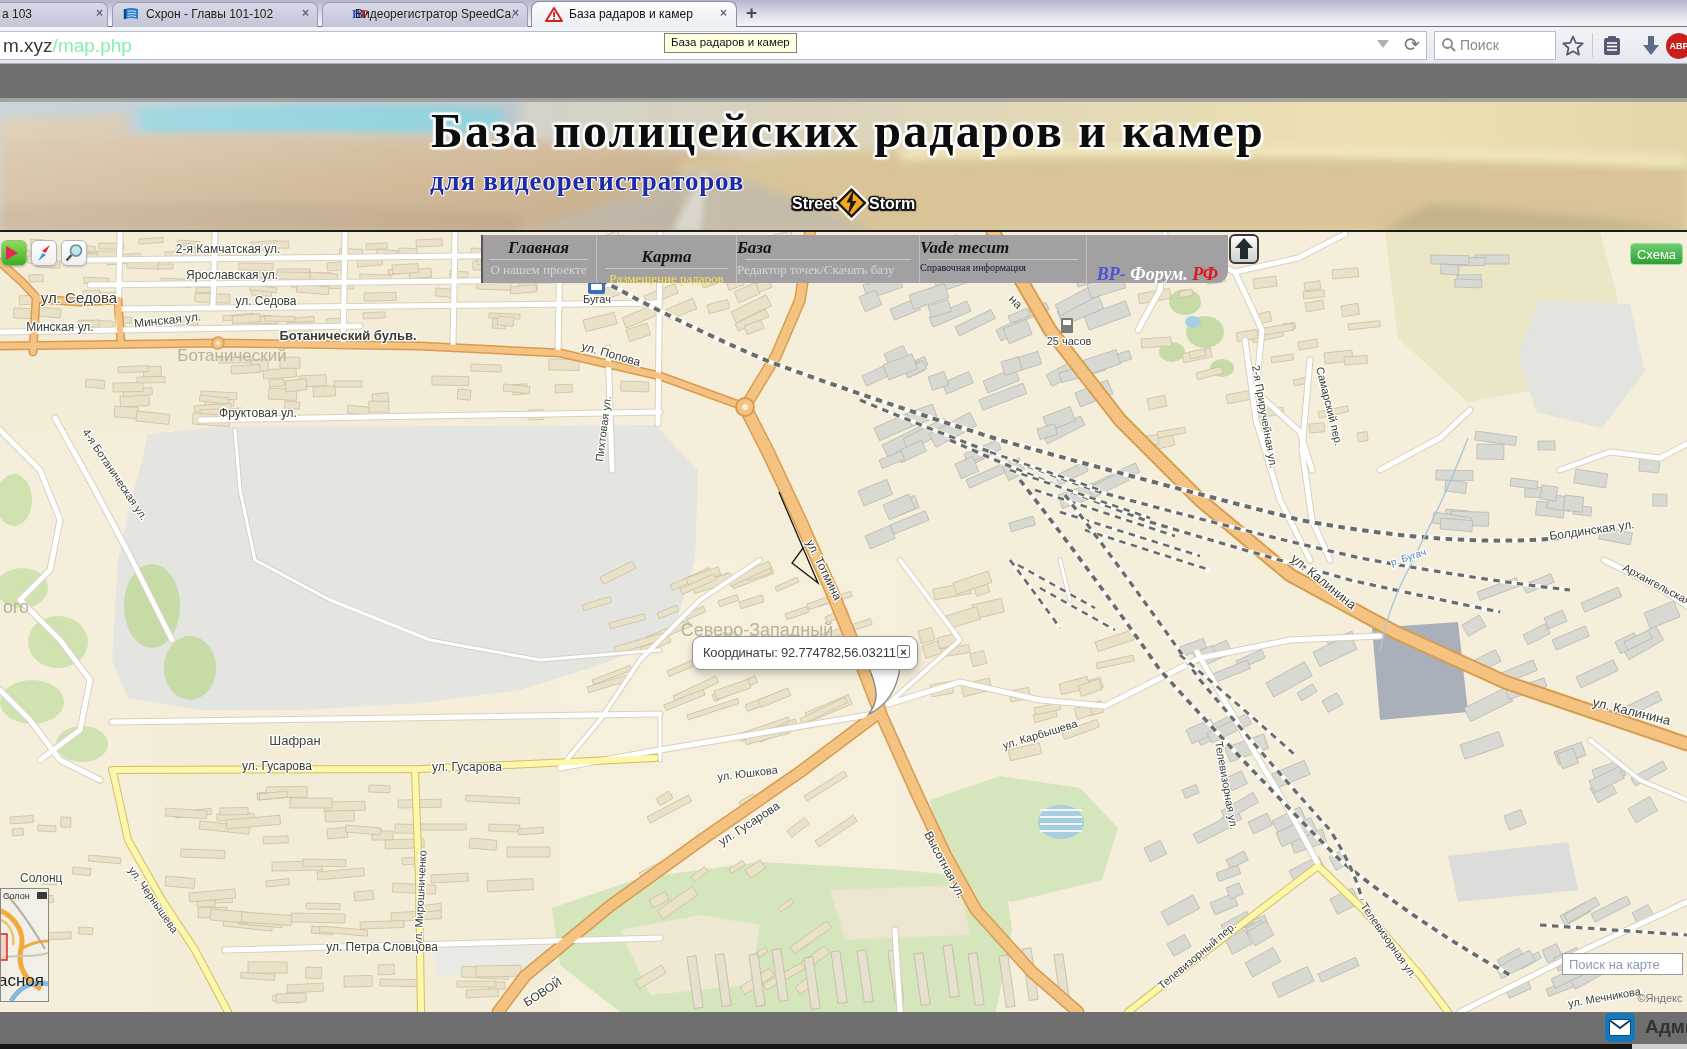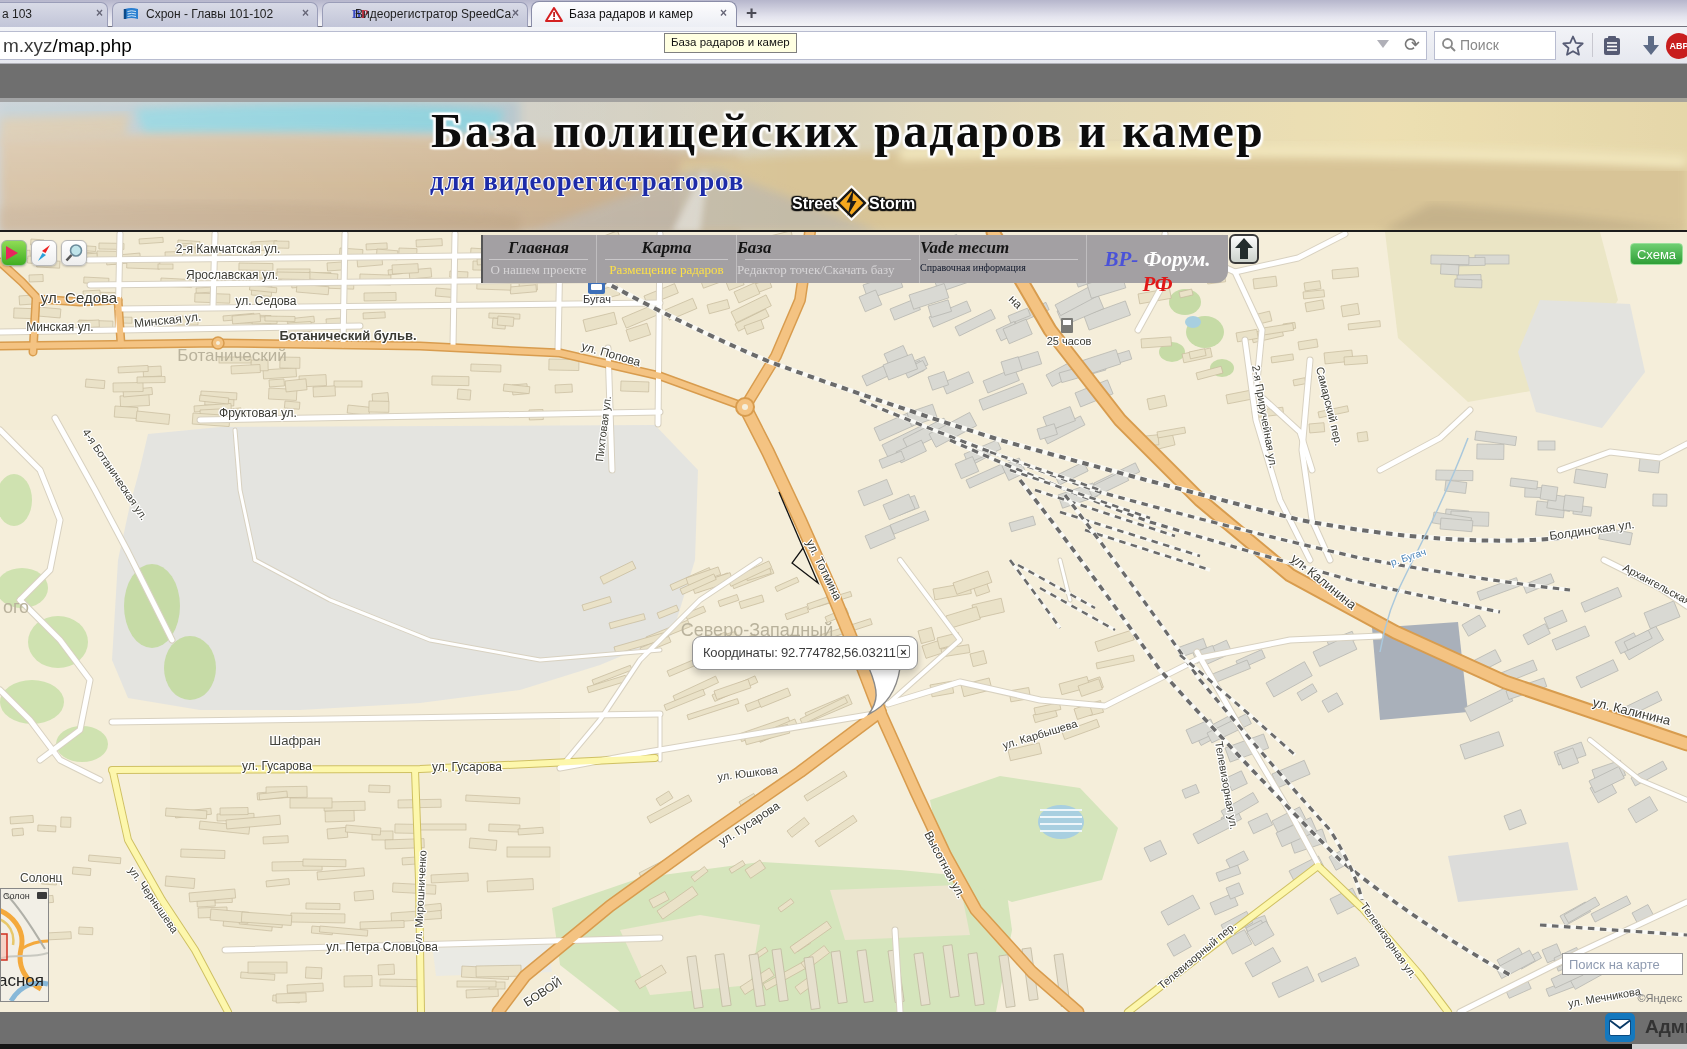--- a/index.html
+++ b/index.html
@@ -31,21 +31,21 @@
     <path d="M9 1 L17 14 L1 14 Z" fill="#fff" stroke="#d42020" stroke-width="2" stroke-linejoin="round"></path>
     <rect x="8.2" y="5" width="1.8" height="5" fill="#c02020"></rect>
     <rect x="8.2" y="11" width="1.8" height="1.8" fill="#c02020"></rect>
   </svg>
 <div class="abs" style="left:569px;top:7px;font-size:12px;color:#111">База радаров и камер</div>
 <div class="abs" style="left:720px;top:6px;font-size:12px;color:#667;font-weight:bold">×</div>
 <div class="abs" style="left:746px;top:2px;font-size:19px;color:#4a4a55;font-weight:bold">+</div>
 
 <div class="abs" style="left:0;top:27px;width:1687px;height:37px;background:linear-gradient(#f2f3f7,#e6e8ef);border-bottom:1px solid #b0b0b8"></div>
 <div class="abs" style="left:0;top:31px;width:1427px;height:29px;background:#fff;border:1px solid #b8bcd0;border-left:none"></div>
-<div class="abs" style="left:3px;top:35px;font-size:19px;color:#3a3a3a">m.xyz<span style="color:#000000">/map.php</span></div>
+<div class="abs" style="left:3px;top:35px;font-size:19px;color:#3a3a3a">m.xyz<span style="color:#86efac">/map.php</span></div>
 <div class="abs" style="left:1377px;top:40px;width:0;height:0;border-left:6px solid transparent;border-right:6px solid transparent;border-top:8px solid #b0b0b8"></div>
 <div class="abs" style="left:1404px;top:33px;font-size:19px;color:#777">⟳</div>
 <div class="abs" style="left:1434px;top:31px;width:122px;height:29px;background:#fff;border:1px solid #b8bcd0"></div>
 <svg class="abs" style="left:1441px;top:37px" width="16" height="16" viewBox="0 0 16 16">
     <circle cx="6.5" cy="6.5" r="4.5" fill="none" stroke="#888" stroke-width="1.8"></circle>
     <line x1="10" y1="10" x2="14" y2="14" stroke="#888" stroke-width="2"></line>
   </svg>
 <div class="abs" style="left:1460px;top:37px;font-size:14px;color:#888">Поиск</div>
 <svg class="abs" style="left:1562px;top:35px" width="22" height="21" viewBox="0 0 22 21">
     <path d="M11 1.5 L13.8 7.8 L20.7 8.5 L15.5 13 L17 19.7 L11 16.2 L5 19.7 L6.5 13 L1.3 8.5 L8.2 7.8 Z" fill="none" stroke="#565b74" stroke-width="1.8" stroke-linejoin="round"></path>
@@ -910,35 +910,35 @@
   </svg>
 
 <div class="abs" style="left:481px;top:235px;width:747px;height:48px;background:#a3a0a3;border-left:2px solid #555;border-radius:0 0 12px 0;z-index:20"></div>
 <div class="abs" style="left:481px;top:235px;z-index:21;height:43px;display:flex;font-family:'Liberation Serif',serif">
   <div style="width:116px;height:48px;border-right:1px solid #bfbdbf;text-align:center">
     <div style="font-size:17px;font-weight:bold;font-style:italic;color:#151515;padding-top:3px">Главная</div>
     <div style="height:1px;background:#c9c7c9;margin:1px 8px 2px 8px"></div>
     <div style="font-size:13px;color:#d6d4d6">О нашем проекте</div>
   </div>
   <div style="width:140px;height:48px;border-right:1px solid #bfbdbf;text-align:center">
-    <div style="font-size:17px;font-weight:bold;font-style:italic;color:#151515;padding-top:3px">Карта</div>
+    <div style="font-size:17px;font-weight:bold;font-style:italic;color:#151515;padding-top:12px">Карта</div>
     <div style="height:1px;background:#c9c7c9;margin:1px 8px 2px 8px"></div>
     <div style="font-size:13px;color:#fde047">Размещение радаров</div>
   </div>
   <div style="width:183px;height:48px;border-right:1px solid #bfbdbf;">
     <div style="font-size:17px;font-weight:bold;font-style:italic;color:#151515;padding-top:3px">База</div>
     <div style="height:1px;background:#c9c7c9;margin:1px 8px 2px 8px"></div>
     <div style="font-size:13px;color:#d6d4d6">Редактор точек/Скачать базу</div>
   </div>
   <div style="width:167px;height:48px;border-right:1px solid #bfbdbf;text-align:left">
     <div style="font-size:17px;font-weight:bold;font-style:italic;color:#151515;padding-top:3px">Vade mecum</div>
     <div style="height:1px;background:#c9c7c9;margin:1px 8px 2px 8px"></div>
     <div style="font-size:10px;color:#0f172a">Справочная информация</div>
   </div>
-  <div style="width:141px;height:48px;text-align:center;font-size:21px;font-weight:bold;font-style:italic;padding-top:12px"><span style="color:#4a52d8">ВР- </span><span style="color:#ffffff">Форум. </span><span style="color:#e01818">РФ</span></div>
+  <div style="width:141px;height:48px;text-align:center;font-size:18px;font-weight:bold;font-style:italic;padding-top:29px"><span style="color:#4a52d8">ВР- </span><span style="color:#ffffff">Форум. </span><span style="color:#e01818">РФ</span></div>
 </div>
 
 <div class="abs" style="left:1229px;top:234px;width:30px;height:30px;border:2px solid #3a3a3a;border-radius:6px;background:linear-gradient(#fcfcfc,#ccd2cc);z-index:21"></div>
 <svg class="abs" style="left:1229px;top:234px;z-index:22" width="30" height="30" viewBox="0 0 30 30">
     <path d="M15 4 L24 14 L19 14 L19 25 L11 25 L11 14 L6 14 Z" fill="#222c2c"></path>
   </svg>
 
 <div class="abs" style="left:1630px;top:243px;width:53px;height:22px;border-radius:4px;border:1px solid #9adf9a;background:linear-gradient(#6fcf72,#2f9e36);color:#fff;font-size:13px;text-align:center;line-height:21px;z-index:21">Схема</div>
 
 <div class="abs" style="left:692px;top:636px;width:226px;height:34px;background:#fff;border:1.5px solid #949494;border-radius:9px;box-shadow:0 4px 7px rgba(0,0,0,.22);z-index:15"></div>

